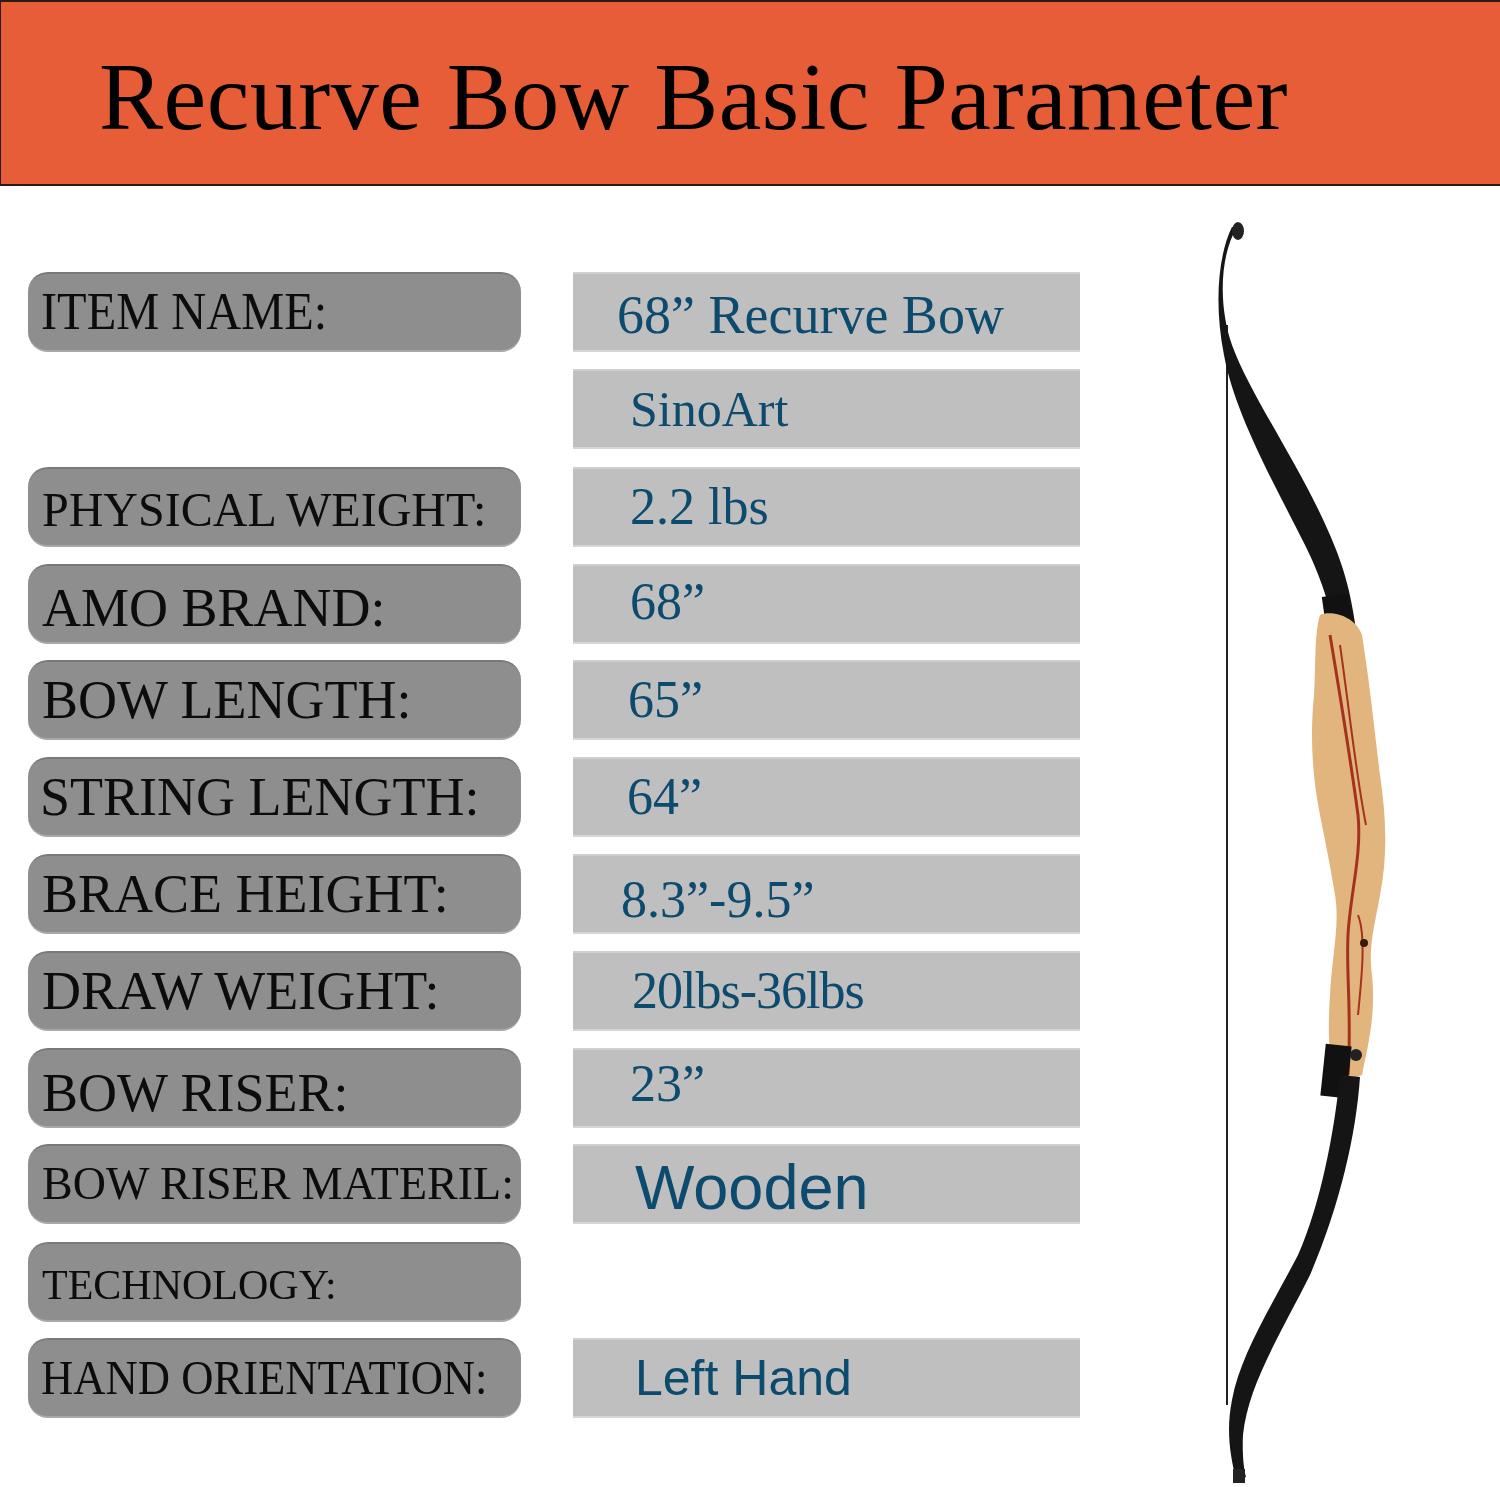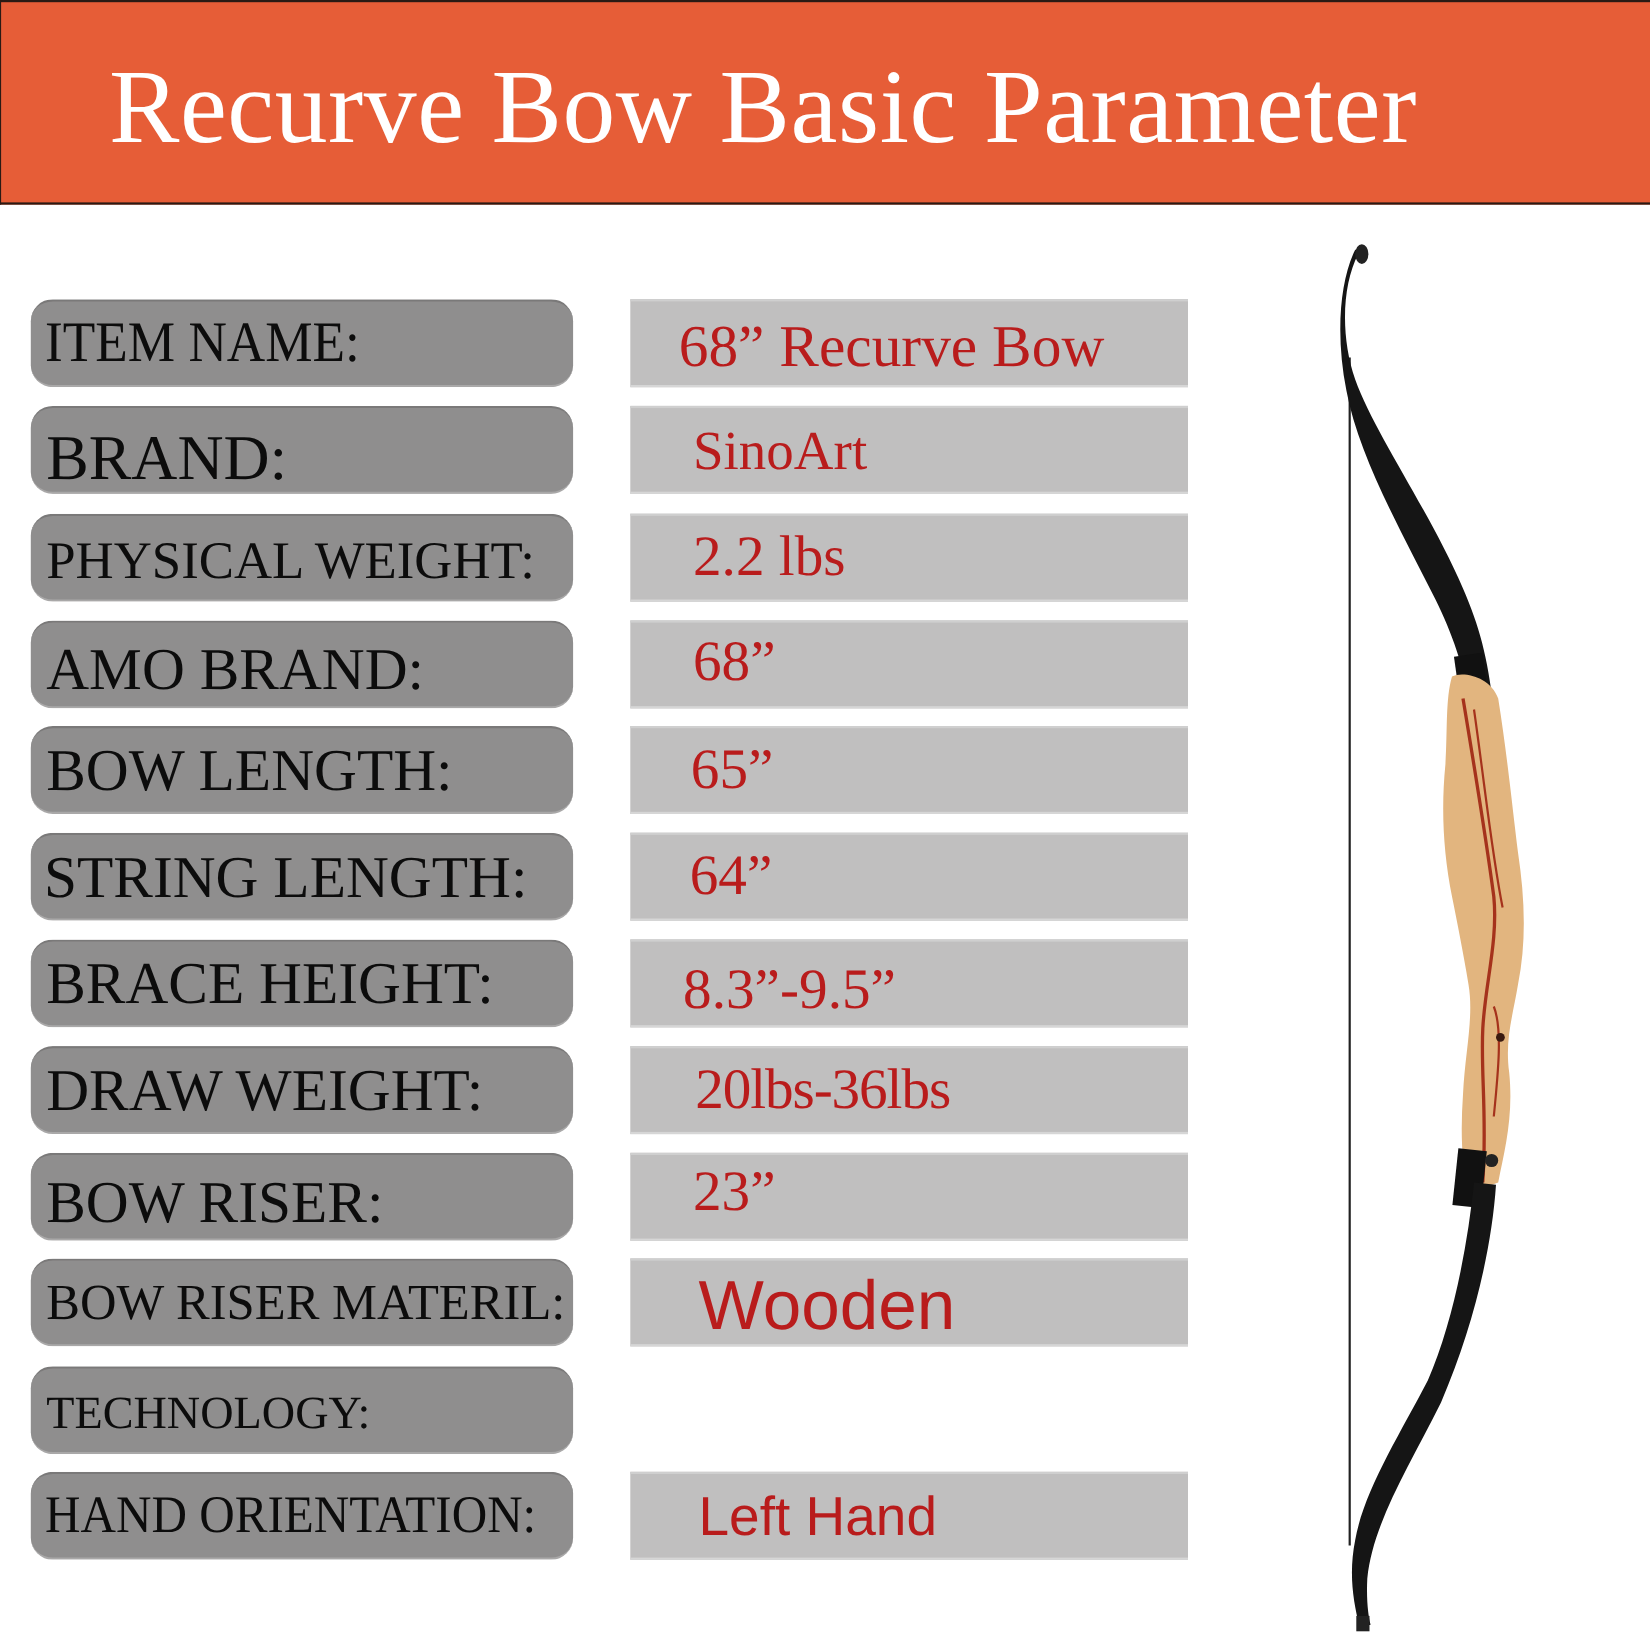--- a/index.html
+++ b/index.html
@@ -9,21 +9,21 @@
     font-family: "Liberation Serif", "DejaVu Serif", serif;
   }
   .header {
     position: absolute; left: 0; top: 0; width: 1500px; height: 186px;
     background: #e65d37; box-sizing: border-box;
     border: 2px solid #2a1a14; border-left-width: 1px; border-right-width: 0;
   }
   .header-title {
     position: absolute; left: 98px; top: 40px;
     font-family: "Liberation Serif", "DejaVu Serif", serif;
-    font-size: 96px; line-height: 110px; color: #ffffff;
+    font-size: 96px; line-height: 110px; color: #000000;
     letter-spacing: 0.5px; white-space: nowrap;
   }
   .table {
     position: absolute; left: 0; top: 0;
   }
   .row { position: absolute; left: 0; height: 80px; width: 1080px; }
   .label-cell {
     position: absolute; left: 28px; top: 0; width: 493px; height: 80px;
     background: #8f8e8e; box-sizing: border-box;
     border-top: 2px solid #7a7979; border-bottom: 2px solid #a9a8a8;
@@ -35,21 +35,21 @@
     font-size: 50px; white-space: nowrap; line-height: 1;
     transform-origin: left center;
   }
   .value-cell {
     position: absolute; left: 573px; top: 0; width: 507px; height: 80px;
     background: #c0bfbf; box-sizing: border-box;
     border-top: 2px solid #cfcfcf; border-bottom: 2px solid #d6d6d6;
     display: flex; align-items: center;
   }
   .value-text {
-    color: #b91c1c; font-family: "Liberation Serif", "DejaVu Serif", serif;
+    color: #0c4a6e; font-family: "Liberation Serif", "DejaVu Serif", serif;
     font-size: 50px; white-space: nowrap; line-height: 1;
   }
   .value-text.sans { font-family: "Liberation Sans", "DejaVu Sans", sans-serif; font-size: 48px; }
   .bow {
     position: absolute; left: 1180px; top: 215px; width: 260px; height: 1272px;
   }
 </style>
 </head>
 <body>
 
@@ -61,23 +61,20 @@
   <div class="row" style="top:272px">
     <div class="label-cell">
       <span class="label-text" style="font-size:52px;transform:scaleX(0.93)">ITEM NAME:</span>
     </div>
     <div class="value-cell">
       <span class="value-text" style="padding-left:44px;font-size:54px;padding-top:6px">68” Recurve Bow</span>
     </div>
   </div>
 
   <div class="row" style="top:369px">
-    <div class="label-cell">
-      <span class="label-text" style="font-size:58px;padding-top:14px">BRAND:</span>
-    </div>
     <div class="value-cell">
       <span class="value-text" style="padding-left:57px;font-size:50px">SinoArt</span>
     </div>
   </div>
 
   <div class="row" style="top:467px">
     <div class="label-cell">
       <span class="label-text" style="font-size:48px;padding-top:6px">PHYSICAL WEIGHT:</span>
     </div>
     <div class="value-cell">

